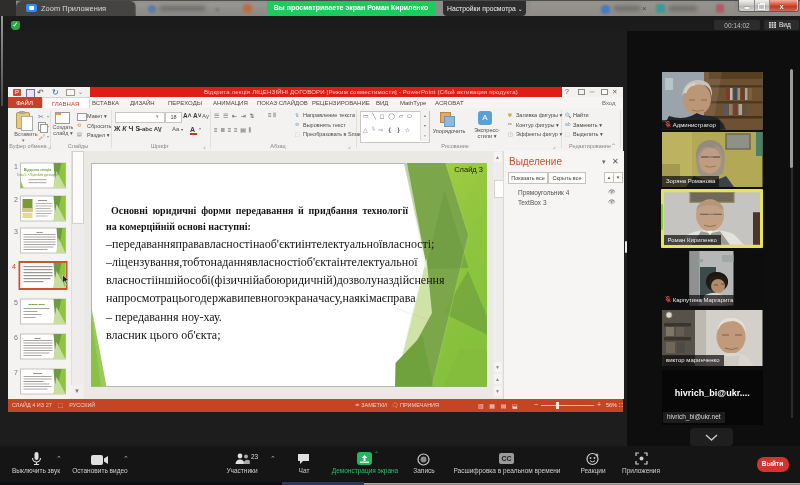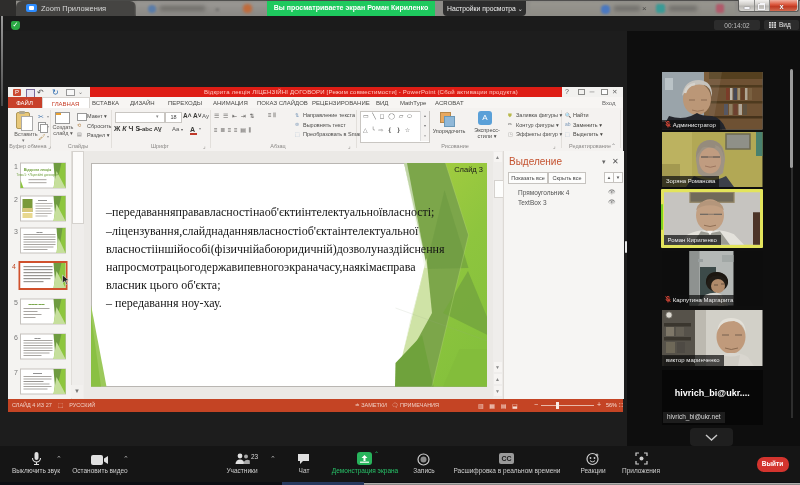--- a/index.html
+++ b/index.html
@@ -340,27 +340,31 @@
   <line x1="354.5" y1="0" x2="377.5" y2="72" stroke="#b8d878" stroke-width="0.6" opacity="0.6"></line>
   <line x1="377.5" y1="72" x2="341" y2="223.5" stroke="#b8d878" stroke-width="0.6" opacity="0.6"></line>
 
   <polygon points="0,142 15.5,223.5 0,223.5" fill="#9cc95b"></polygon>
   <polygon points="0,152 10,223.5 0,223.5" fill="#8ac043"></polygon>
   <text x="392" y="9" font-size="7.5" fill="#1a1a1a" text-anchor="end" font-family="Liberation Sans">Слайд 3</text>
 </svg>
 
 <style>.jl{display:flex;justify-content:space-between;white-space:pre;}</style>
 <div class="abs" id="slidetext" style="left:106px;top:203.4px;width:302px;font-family:'Liberation Serif',serif;color:#141414;">
+  <div style="font-weight:bold;font-size:10px;line-height:15.7px;">
+    <div class="jl"><span>  Основні</span><span>юридичні</span><span>форми</span><span>передавання</span><span>й</span><span>придбання</span><span>технології</span></div>
+    <div style="white-space:pre;">на комерційній основі наступні:</div>
+  </div>
   <div style="font-size:12px;line-height:18.2px;">
     <div class="jl"><span>–передавання</span><span>права</span><span>власності</span><span>на</span><span>об'єкти</span><span>інтелектуальної</span><span>власності;</span></div>
-    <div class="jl"><span>–ліцензування,</span><span>слайд</span><span>надання</span><span>власності</span><span>об'єкта</span><span>інтелектуальної</span></div>
+    <div class="jl"><span>–ліцензування,</span><span>тобто</span><span>надання</span><span>власності</span><span>об'єкта</span><span>інтелектуальної</span></div>
     <div class="jl"><span>власності</span><span>іншій</span><span>особі</span><span>(фізичній</span><span>або</span><span>юридичній)</span><span>дозволу</span><span>на</span><span>здійснення</span></div>
     <div class="jl"><span>на</span><span>просмотра</span><span>цього</span><span>держави</span><span>певного</span><span>экрана</span><span>часу,</span><span>на</span><span>які</span><span>має</span><span>права</span></div>
+    <div style="white-space:pre;">– передавання ноу-хау.</div>
     <div style="white-space:pre;">власник цього об'єкта;</div>
-    <div style="white-space:pre;">– передавання ноу-хау.</div>
   </div>
 </div>
 
 <div class="abs" style="left:493px;top:151px;width:9px;height:248px;background:#efedeb;"></div>
 <div class="abs" style="left:493.5px;top:152px;width:8px;height:10px;background:#f6f4f2;color:#888;font-size:5px;text-align:center;line-height:10px;">▲</div>
 <div class="abs" style="left:493.5px;top:180px;width:8px;height:16px;background:#fdfdfc;border:1px solid #d5d2ce;"></div>
 <div class="abs" style="left:493.5px;top:362px;width:8px;height:10px;background:#f6f4f2;color:#888;font-size:5px;text-align:center;line-height:10px;">▼</div>
 <div class="abs" style="left:493.5px;top:374px;width:8px;height:10px;background:#f6f4f2;color:#888;font-size:5px;text-align:center;line-height:10px;">▲</div>
 <div class="abs" style="left:493.5px;top:386px;width:8px;height:10px;background:#f6f4f2;color:#888;font-size:5px;text-align:center;line-height:10px;">▼</div>
 

